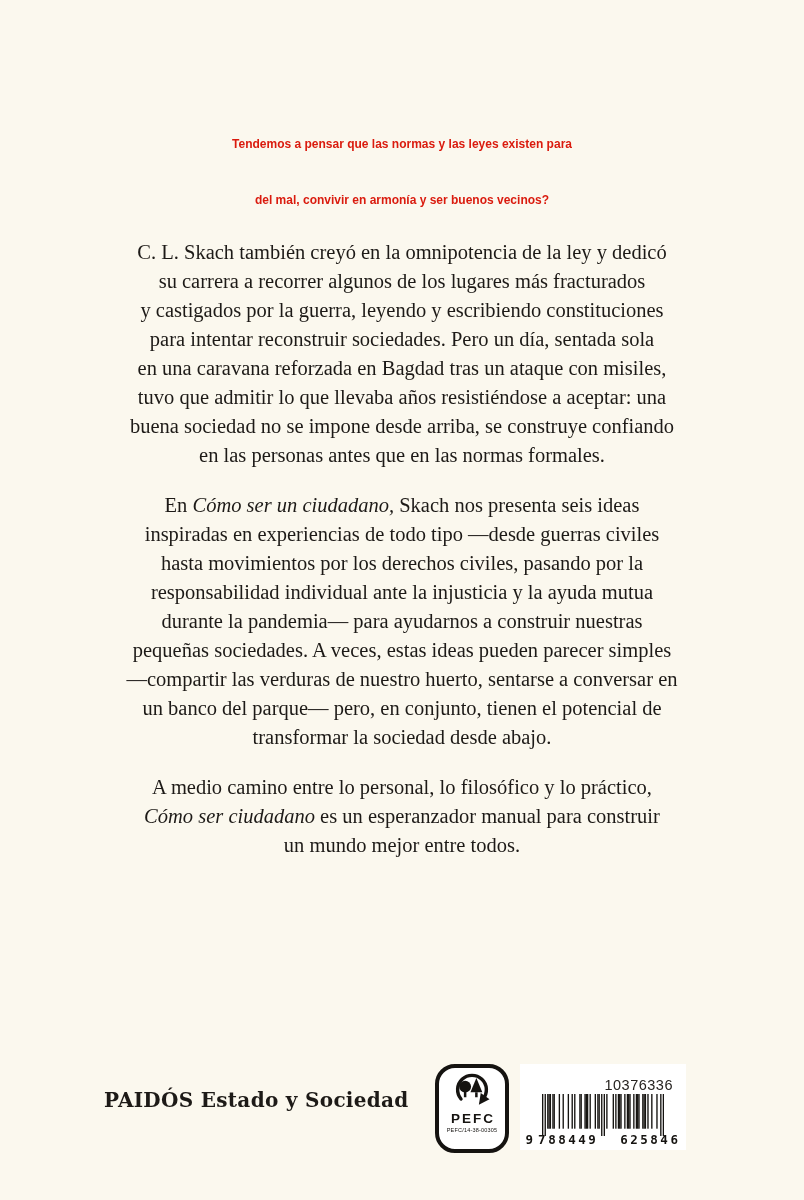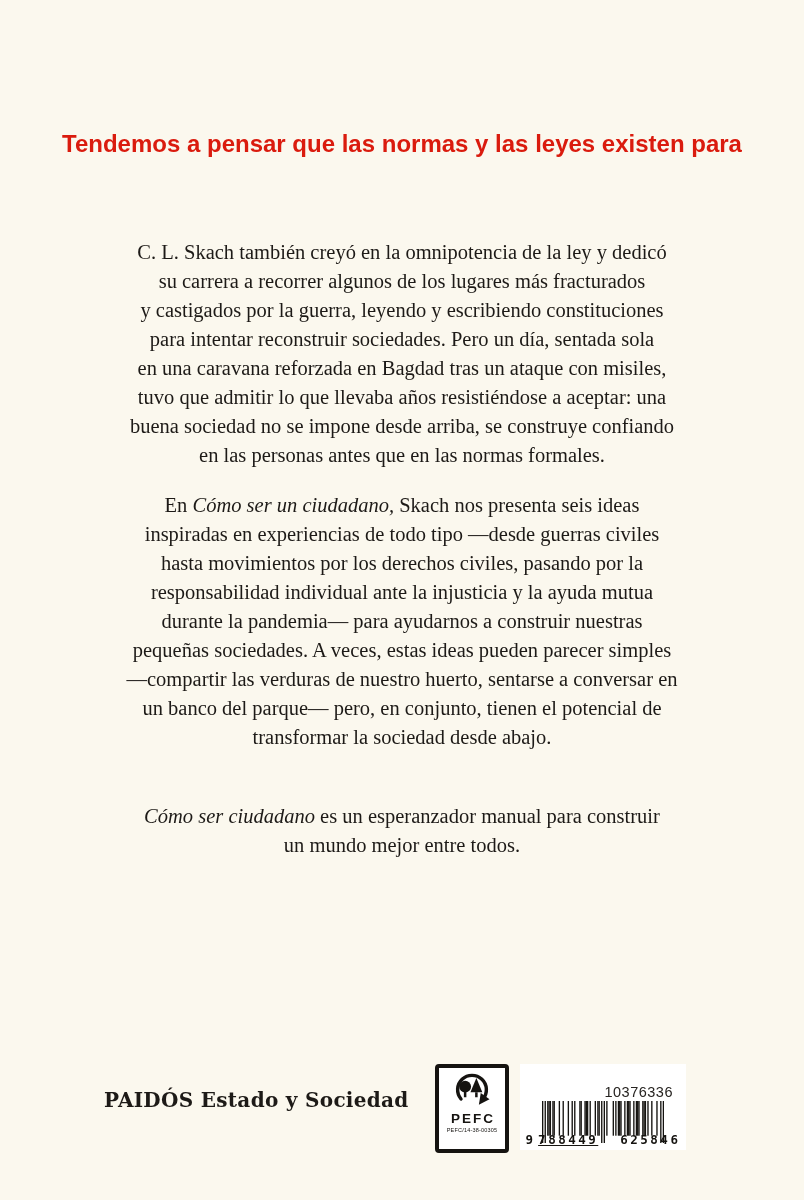--- a/index.html
+++ b/index.html
@@ -14,21 +14,21 @@
     font-family:"Liberation Serif",serif;
     color:var(--ink);
     position:relative;
     overflow:hidden;
   }
   .headline{
     position:absolute;top:130px;left:0;width:100%;
     text-align:center;
     font-family:"Liberation Sans",sans-serif;
     font-weight:bold;
-    font-size:24px;line-height:28px;
+    font-size:12px;line-height:28px;
     color:var(--red);
   }
   .body-text{
     position:absolute;top:230px;left:62px;width:680px;
     text-align:center;
     font-size:20.5px;line-height:29px;margin-top:8px;
   }
   .para{margin:0 0 21px 0;}
   .para i{font-style:italic;}
   
@@ -38,67 +38,67 @@
   }
   .imprint{
     font-weight:bold;font-size:20px;line-height:24px;letter-spacing:0.3px;
   }
   .url{font-size:15.5px;line-height:21px;letter-spacing:0.2px;}
   .pefc{
     position:absolute;left:435px;top:1064px;
     width:66px;height:80px;
     background:#ffffff;
     border:4px solid #151310;
-    border-radius:4px;
+    border-radius:20px;
     text-align:center;
     padding-top:1px;
   }
   .pefc svg{display:block;margin:2px auto 0;}
   .pefc-label{
     font-family:"Liberation Sans",sans-serif;
     font-weight:bold;font-size:13.5px;letter-spacing:2px;
     color:#151310;line-height:15px;margin-left:2px;
   }
   .pefc-cert{
     font-family:"Liberation Sans",sans-serif;
     font-size:5.5px;letter-spacing:0.2px;color:#151310;line-height:8px;
   }
   .barcode-box{
     position:absolute;left:520px;top:1064px;
     width:166px;height:86px;
     background:#ffffff;
   }
   .sku{
     text-align:right;
-    padding:20px 13px 0 0;
+    padding:13px 13px 0 0;
     font-family:"Liberation Sans",sans-serif;
     font-size:14.5px;letter-spacing:0.5px;color:#262320;
   }
   .barcode-svg{display:block;margin:1px auto 0;}
   .isbn-digits{
     position:absolute;bottom:3px;left:0;width:100%;
     display:flex;justify-content:center;align-items:baseline;
     font-family:"DejaVu Sans Mono",monospace;
     font-weight:bold;font-size:12.5px;color:#151310;
   }
   .isbn-digits .lead{margin-right:5px;letter-spacing:0;}
   .isbn-digits .grp{letter-spacing:2.5px;}
-  .isbn-digits .grp.left{margin-right:22px;text-decoration:underline;}
+  .isbn-digits .grp.left{margin-right:22px;}
 </style>
 </head>
 <body>
 
 <div class="cover">
 
-  <div class="headline" id="headline"><span>Tendemos a pensar que las normas y las leyes existen para</span><br><br></div>
+  <div class="headline" id="headline"><span>Tendemos a pensar que las normas y las leyes existen para</span><br><br><span>del mal, convivir en armonía y ser buenos vecinos?</span></div>
 
   <div class="body-text" id="paragraphs">
       <p class="para"><span>C. L. Skach también creyó en la omnipotencia de la ley y dedicó</span><br><span>su carrera a recorrer algunos de los lugares más fracturados</span><br><span>y castigados por la guerra, leyendo y escribiendo constituciones</span><br><span>para intentar reconstruir sociedades. Pero un día, sentada sola</span><br><span>en una caravana reforzada en Bagdad tras un ataque con misiles,</span><br><span>tuvo que admitir lo que llevaba años resistiéndose a aceptar: una</span><br><span>buena sociedad no se impone desde arriba, se construye confiando</span><br><span>en las personas antes que en las normas formales.</span></p>
       <p class="para"><span>En </span><i>Cómo ser un ciudadano,</i><span> Skach nos presenta seis ideas</span><br><span>inspiradas en experiencias de todo tipo —desde guerras civiles</span><br><span>hasta movimientos por los derechos civiles, pasando por la</span><br><span>responsabilidad individual ante la injusticia y la ayuda mutua</span><br><span>durante la pandemia— para ayudarnos a construir nuestras</span><br><span>pequeñas sociedades. A veces, estas ideas pueden parecer simples</span><br><span>—compartir las verduras de nuestro huerto, sentarse a conversar en</span><br><span>un banco del parque— pero, en conjunto, tienen el potencial de</span><br><span>transformar la sociedad desde abajo.</span></p>
-      <p class="para"><br><i>Cómo ser ciudadano</i><span> es un esperanzador manual para construir</span><br><span>un mundo mejor entre todos.</span></p>
+      <p class="para"><span>A medio camino entre lo personal, lo filosófico y lo práctico,</span><br><i>Cómo ser ciudadano</i><span> es un esperanzador manual para construir</span><br><span>un mundo mejor entre todos.</span></p>
     </div>
 
   <div class="imprint-block">
     <div class="imprint">PAIDÓS Estado y Sociedad</div>
   </div>
 
   <div class="pefc">
     <svg width="40" height="40" viewBox="0 0 64 64" aria-hidden="true">
       <path d="M14.4 44.8 A23 23 0 1 1 49.6 44.8" fill="none" stroke="#151310" stroke-width="5.5" stroke-linecap="round"></path>
       <path d="M46 35 L60 45 L43 54 Z" fill="#151310"></path>

